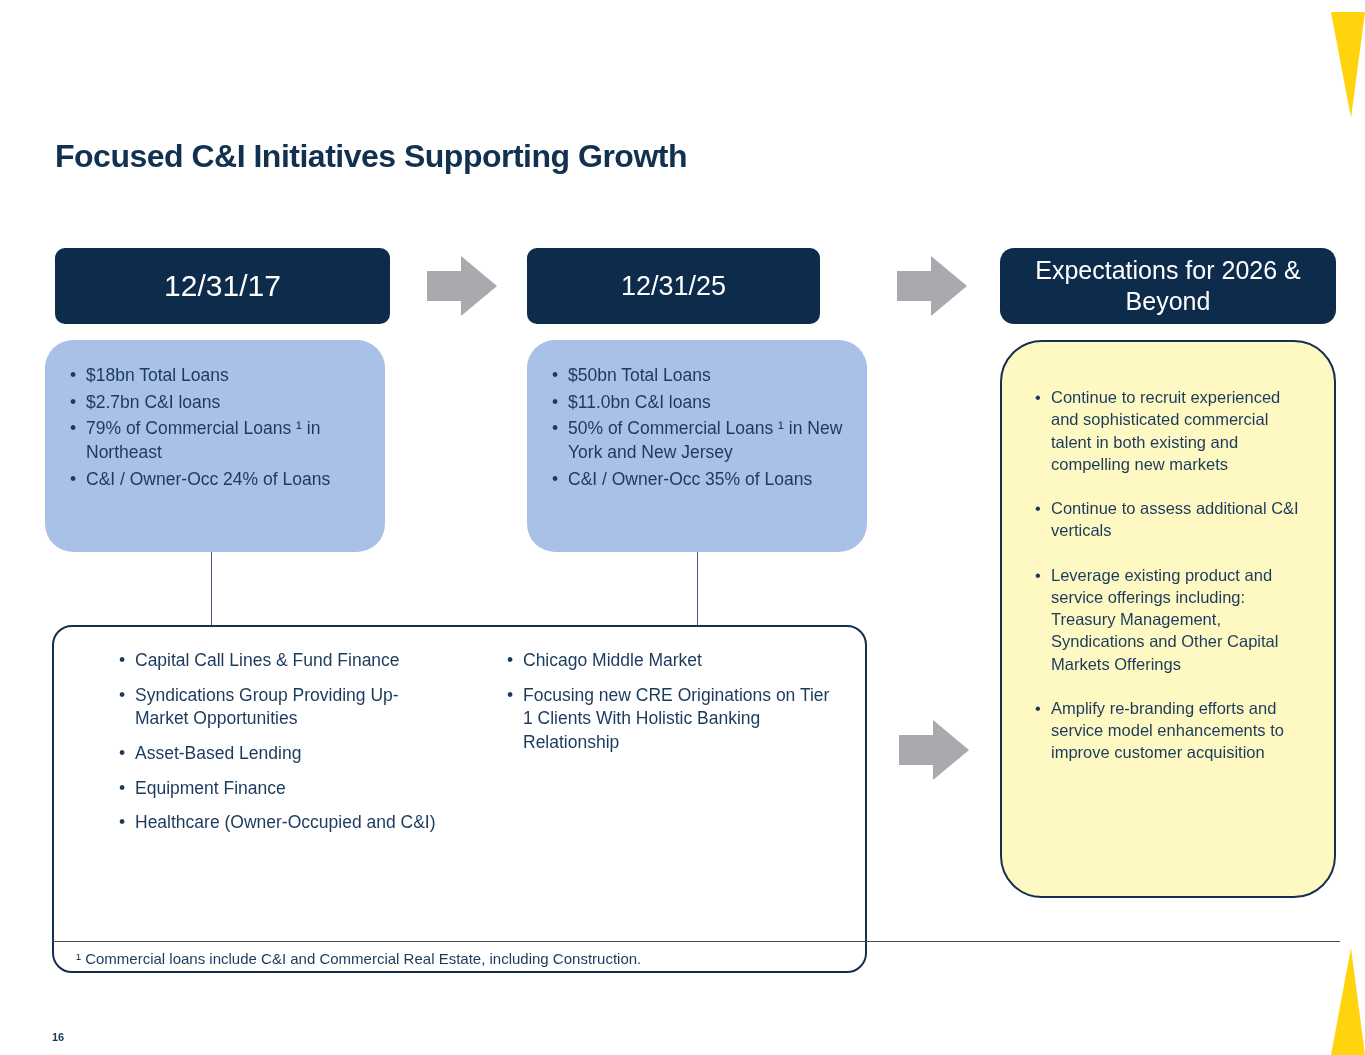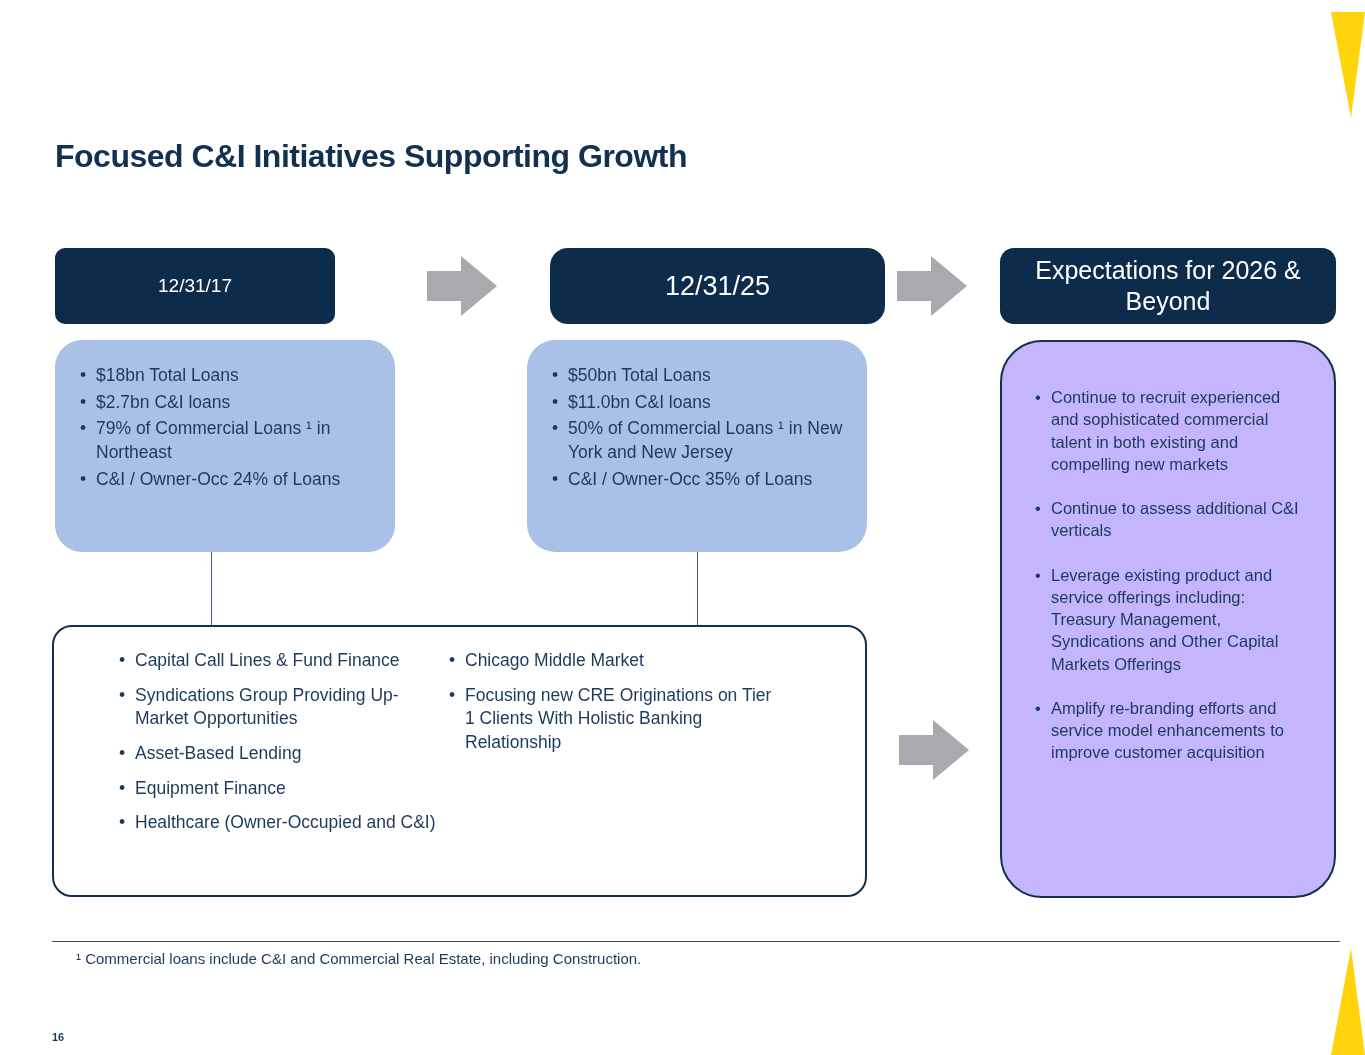--- a/index.html
+++ b/index.html
@@ -38,42 +38,42 @@
     position: absolute;
     top: 248px;
     height: 76px;
     background: #0d2b4b;
     color: #ffffff;
     display: flex;
     align-items: center;
     justify-content: center;
     text-align: center;
   }
-  .hdr1 { left: 55px;  width: 280px; border-radius: 10px; font-size: 19px; }
-  .hdr2 { left: 527px; width: 335px; border-radius: 18px; font-size: 27px; margin-left: 23px; }
+  .hdr1 { left: 55px;  width: 335px; border-radius: 10px; font-size: 30px; }
+  .hdr2 { left: 527px; width: 293px; border-radius: 10px; font-size: 27px; }
   .hdr3 { left: 1000px; width: 336px; border-radius: 14px; font-size: 25px; line-height: 1.25; }
   .hdr3 .hdr-text { display: inline-block; max-width: 324px; }
 
   
   .flow-arrow { position: absolute; width: 70px; height: 60px; }
   .arrow1 { left: 427px; top: 256px; }
   .arrow2 { left: 897px; top: 256px; }
   .arrow3 { left: 899px; top: 720px; }
 
   
   .bluebox {
     position: absolute;
     top: 340px;
     width: 340px;
     height: 212px;
     background: #a9c1e6;
     border-radius: 28px;
     padding: 24px 20px 16px 22px;
   }
-  .bluebox.b1 { left: 55px; border-radius: 27px; }
+  .bluebox.b1 { left: 45px; }
   .bluebox.b2 { left: 527px; }
 
   ul.bullets { list-style: none; }
   ul.bullets li {
     position: relative;
     padding-left: 19px;
     font-size: 17.5px;
     line-height: 1.35;
     color: #1b3a5c;
     margin-bottom: 3px;
@@ -95,40 +95,41 @@
   }
   .conn1 { left: 211px; }
   .conn2 { left: 697px; }
 
   
   .initiatives {
     position: absolute;
     left: 52px;
     top: 625px;
     width: 815px;
-    height: 272px;
+    height: 348px;
     border: 2px solid #14304f;
     border-radius: 20px;
     background: #ffffff;
     display: flex;
     padding: 22px 26px 16px 62px;
+    gap: 58px;
   }
   .initiatives .col { width: 330px; }
   .initiatives ul.bullets li { margin-bottom: 11px; font-size: 17.5px; color: #1b3a5c; }
 
   
   .expectations {
     position: absolute;
     left: 1000px;
     top: 340px;
     width: 336px;
     height: 558px;
     border: 2px solid #14304f;
     border-radius: 42px;
-    background: #c4b5fd;
+    background: #fef9c3;
     padding: 44px 26px 20px 30px;
   }
   .expectations ul.bullets li {
     font-size: 16.5px;
     margin-bottom: 22px;
     color: #1b3a5c;
   }
 
   
   .foot-rule {

